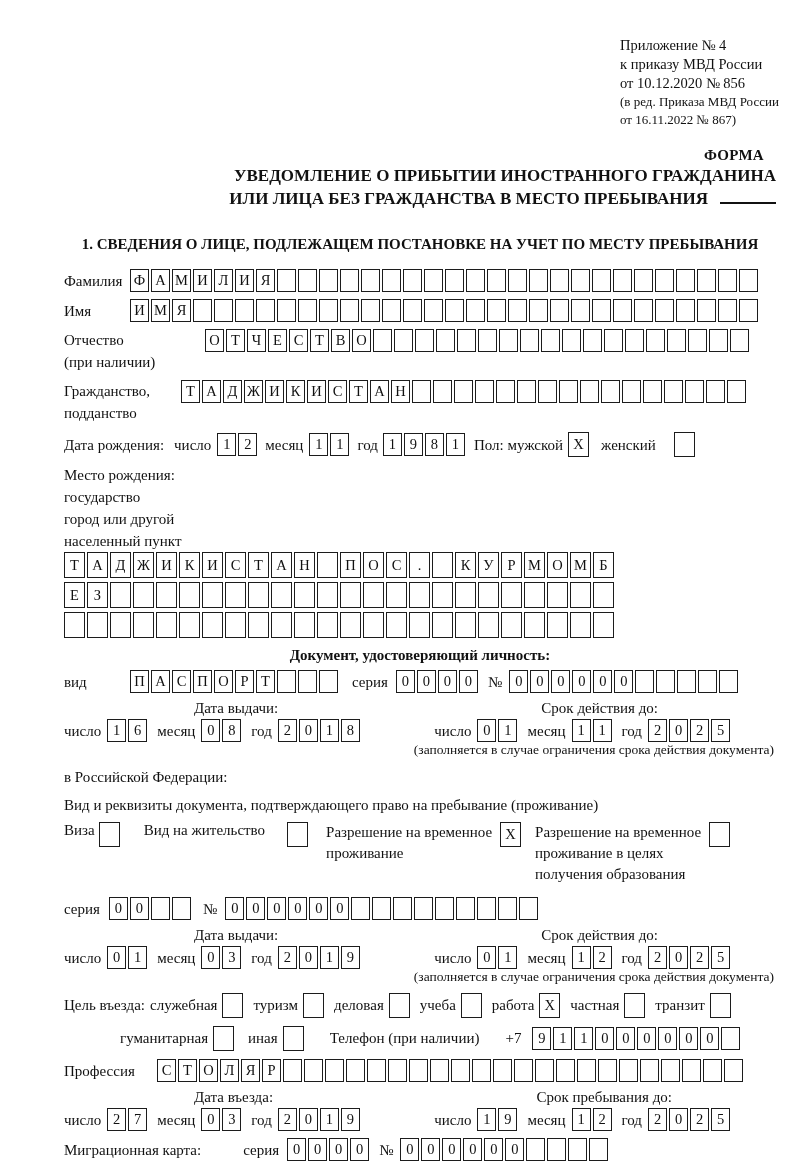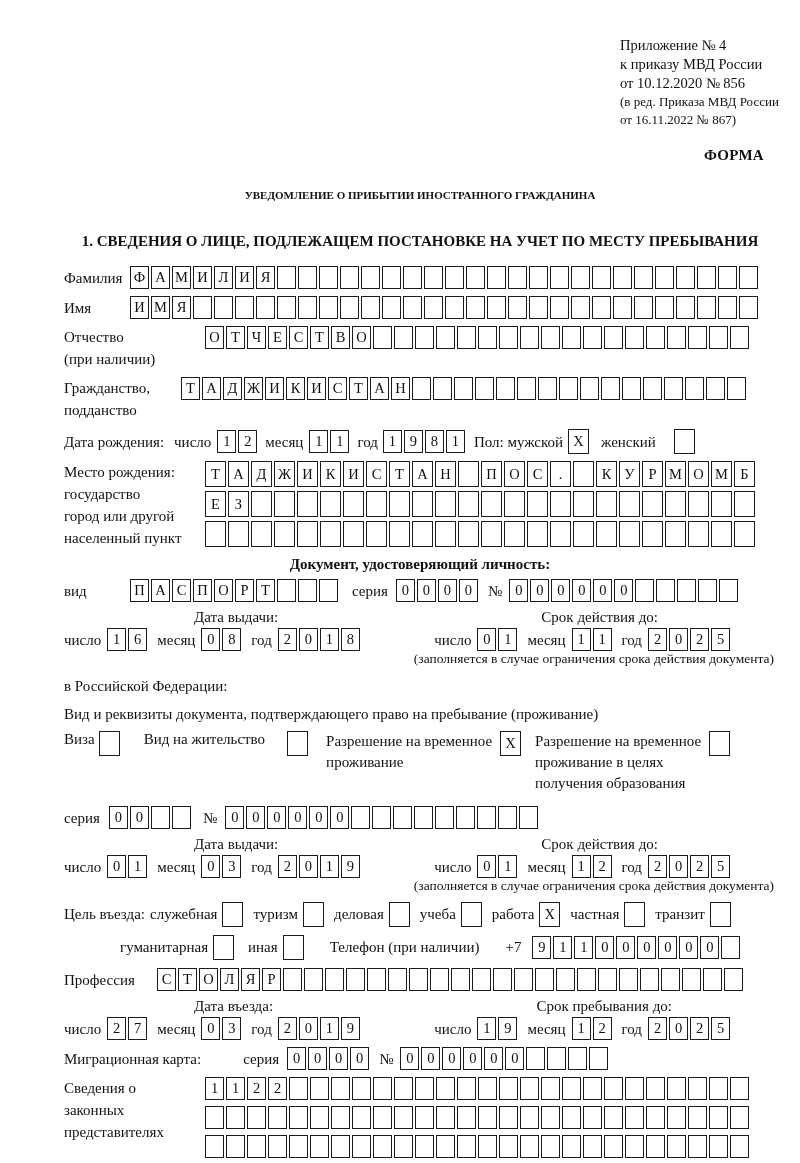--- a/index.html
+++ b/index.html
@@ -6,21 +6,21 @@
   .page{
     width:800px;height:1163px;box-sizing:border-box;position:relative;
     background:#ffffff;color:#111;
     font-family:"Liberation Serif","DejaVu Serif",serif;
     padding:36px 24px 0 64px;overflow:hidden;
   }
   
   .appendix{margin-left:556px;font-size:14.5px;line-height:19px;white-space:nowrap;}
   .appendix .small{font-size:13px;line-height:18px;}
   .forma{font-weight:bold;font-size:15px;text-align:right;padding-right:12px;margin-top:18px;letter-spacing:.3px;}
-  .title{font-weight:bold;font-size:11px;text-align:center;line-height:23px;margin-top:20px;}
+  .title{font-weight:bold;font-size:17px;text-align:right;line-height:23px;}
   .blank-line{display:inline-block;width:56px;border-bottom:2px solid #111;height:2px;margin-left:12px;}
   .sect{font-weight:bold;font-size:15px;text-align:center;margin-top:26px;margin-bottom:16px;}
   
   .frow{display:flex;align-items:center;margin-bottom:7px;}
   .frow.top{align-items:flex-start;}
   .lbl{font-size:15px;flex:none;line-height:22px;}
   .lbl2{font-size:15px;flex:none;line-height:22px;}
   .cells{display:flex;gap:2px;flex:none;align-items:center;}
   .cell{box-sizing:border-box;width:19px;height:23px;border:1.8px solid #1c1c1c;
         display:flex;align-items:center;justify-content:center;font-size:14.5px;flex:none;background:#fff;}
@@ -66,20 +66,21 @@
     <div>к приказу МВД России</div>
     <div>от 10.12.2020 № 856</div>
     <div class="small">(в ред. Приказа МВД России</div>
     <div class="small">от 16.11.2022 № 867)</div>
   </div>
 
   <div class="forma">ФОРМА</div>
 
   <div class="title">
     <div>УВЕДОМЛЕНИЕ О ПРИБЫТИИ ИНОСТРАННОГО ГРАЖДАНИНА</div>
+    <div><span>ИЛИ ЛИЦА БЕЗ ГРАЖДАНСТВА В МЕСТО ПРЕБЫВАНИЯ</span><span class="blank-line"></span></div>
   </div>
 
   <div class="sect">1. СВЕДЕНИЯ О ЛИЦЕ, ПОДЛЕЖАЩЕМ ПОСТАНОВКЕ НА УЧЕТ ПО МЕСТУ ПРЕБЫВАНИЯ</div>
 
   <div class="frow">
     <span class="lbl w-surname">Фамилия</span>
     <span class="cells">
         <span class="cell">Ф</span>
         <span class="cell">А</span>
         <span class="cell">М</span>
@@ -242,21 +243,21 @@
     <span class="lbl" style="margin:0 5px 0 9px;">Пол: мужской</span>
     <span class="cells cb">
         <span class="cell">X</span>
       </span>
     <span class="lbl" style="margin:0 18px 0 12px;">женский</span>
     <span class="cells cb">
         <span class="cell"></span>
       </span>
   </div>
 
-  <div class="frow top" style="margin-top:4px;margin-bottom:2px;">
+  <div class="frow top" style="margin-top:4px;margin-bottom:2px;flex-direction:column;">
     <div class="lbl2 w-place">
       <div>Место рождения:</div>
       <div>государство</div>
       <div>город или другой</div>
       <div>населенный пункт</div>
     </div>
     <div class="stack">
       <span class="cells lg">
           <span class="cell">Т</span>
           <span class="cell">А</span>

